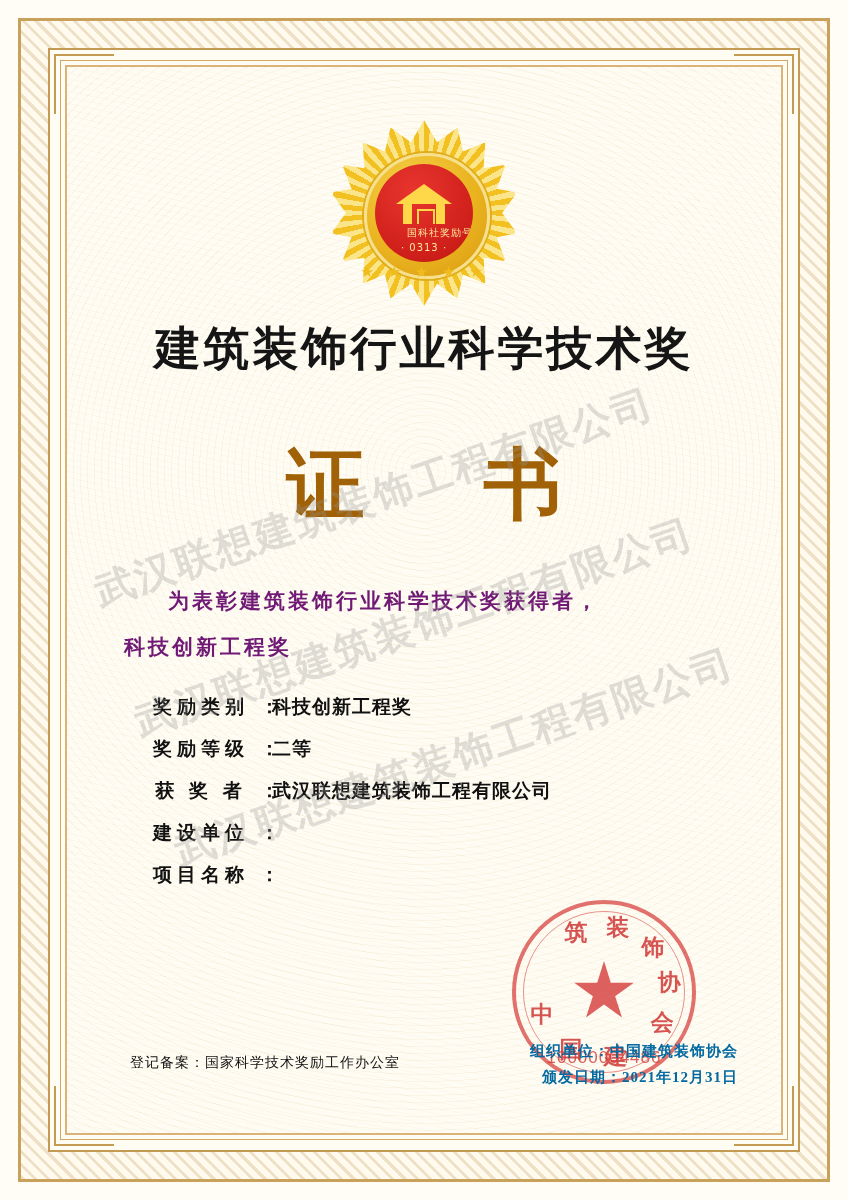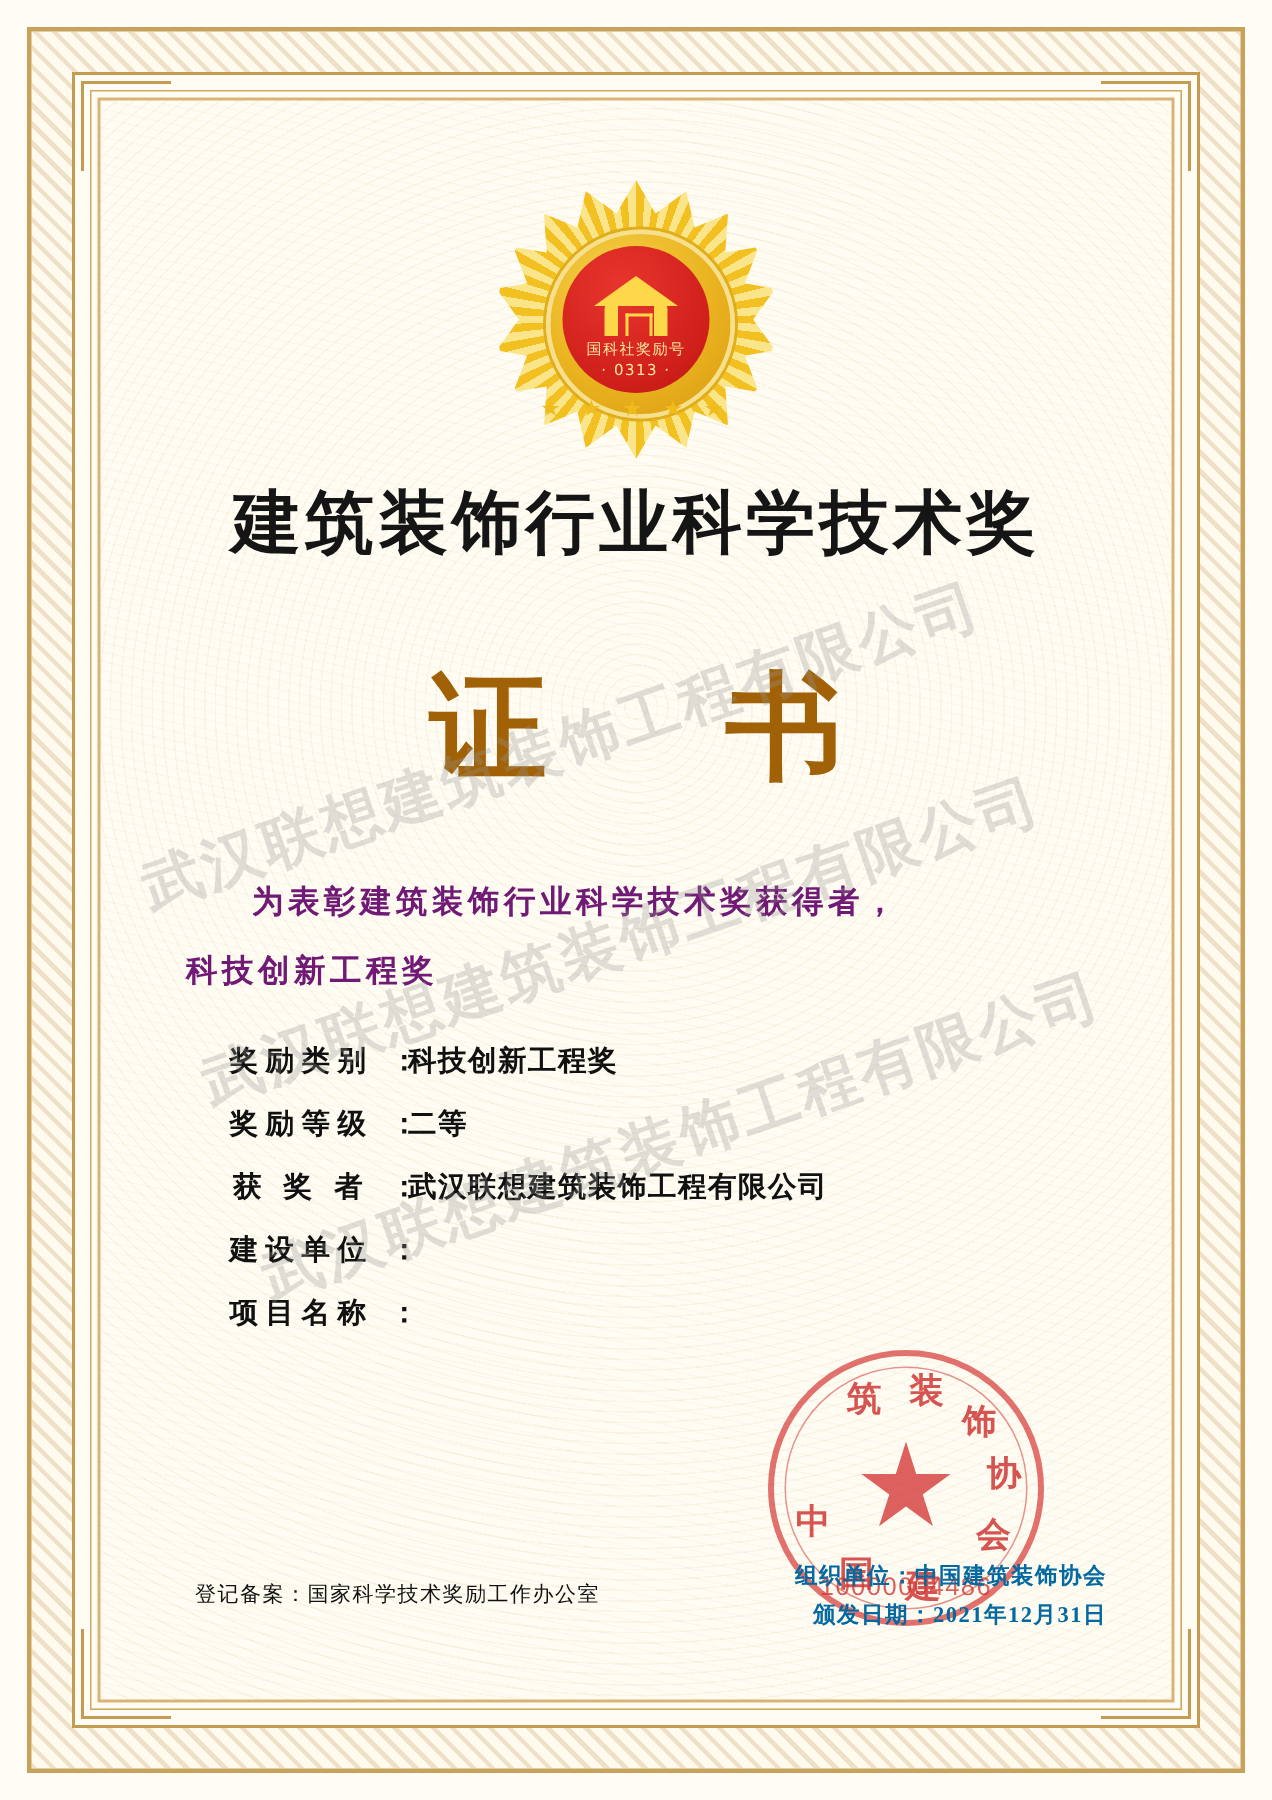--- a/index.html
+++ b/index.html
@@ -147,21 +147,21 @@
     position: absolute;
     left: 21px; bottom: 0;
     width: 14px; height: 13px;
     border: 2px solid #ffd84a;
     border-bottom: none;
   }
   .emblem-text {
     position: absolute;
     left: 0; right: 0;
     bottom: 22px;
-    text-align: center;
+    text-align: right;
     color: #ffe89a;
     font-size: 10px;
     letter-spacing: 1px;
     font-family: "DejaVu Sans", sans-serif;
   }
   .emblem-num {
     position: absolute;
     left: 0; right: 0;
     bottom: 9px;
     text-align: center;

